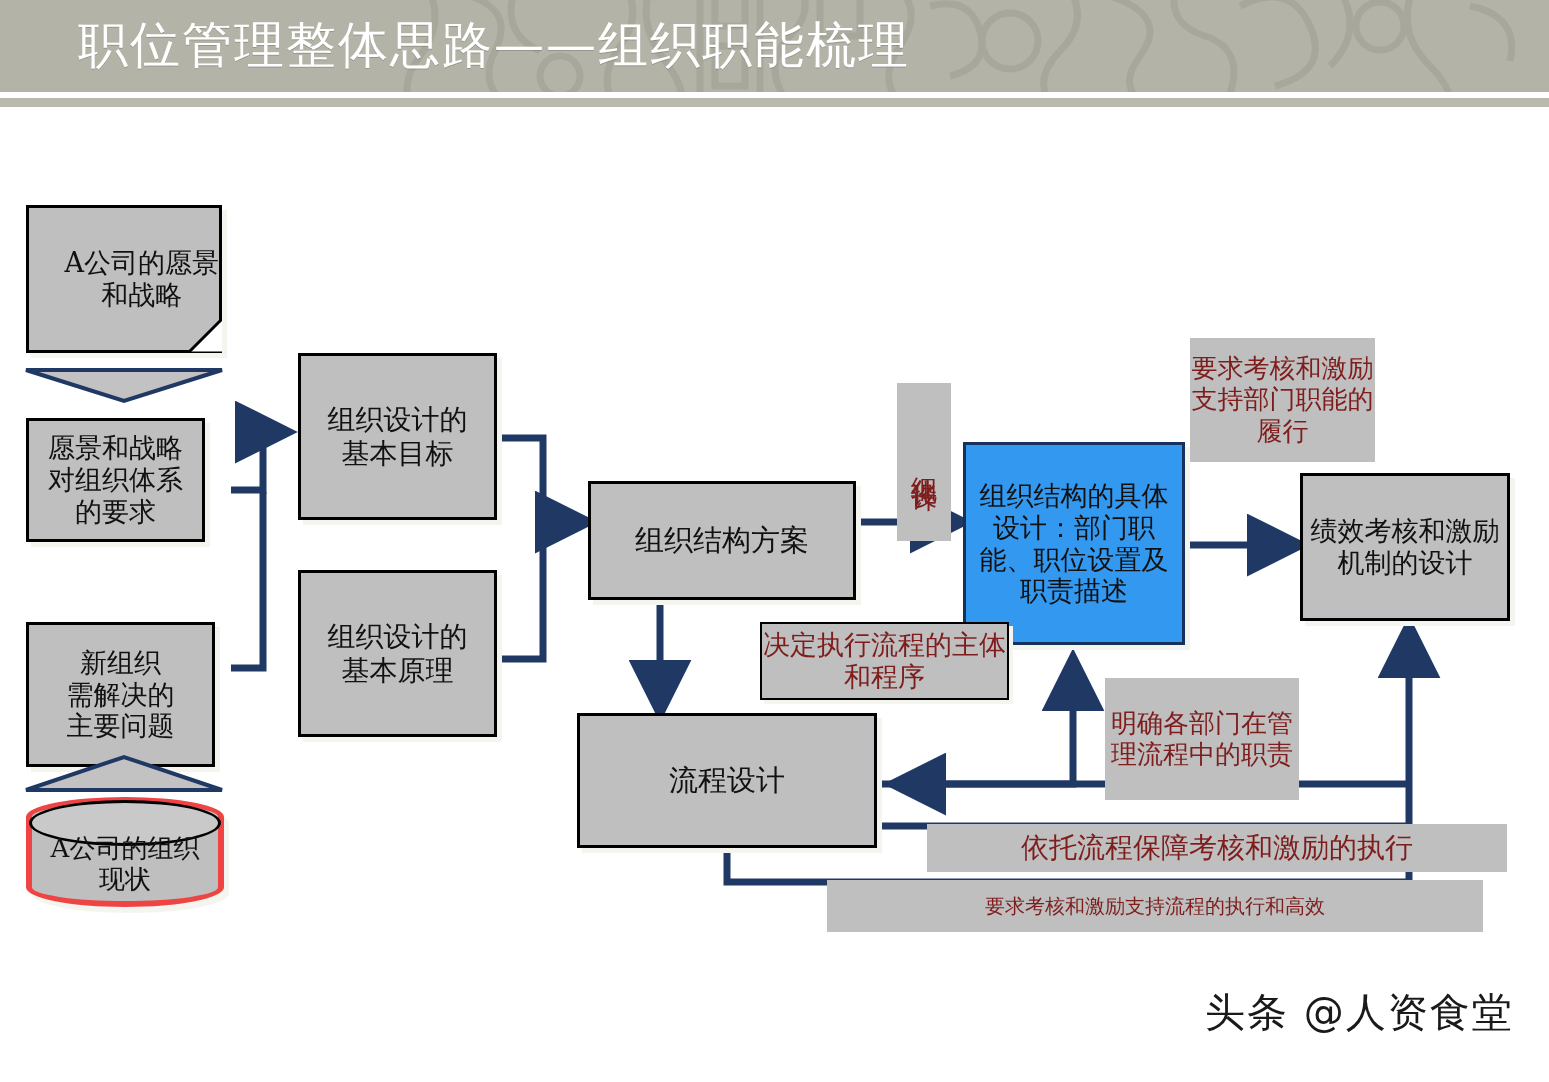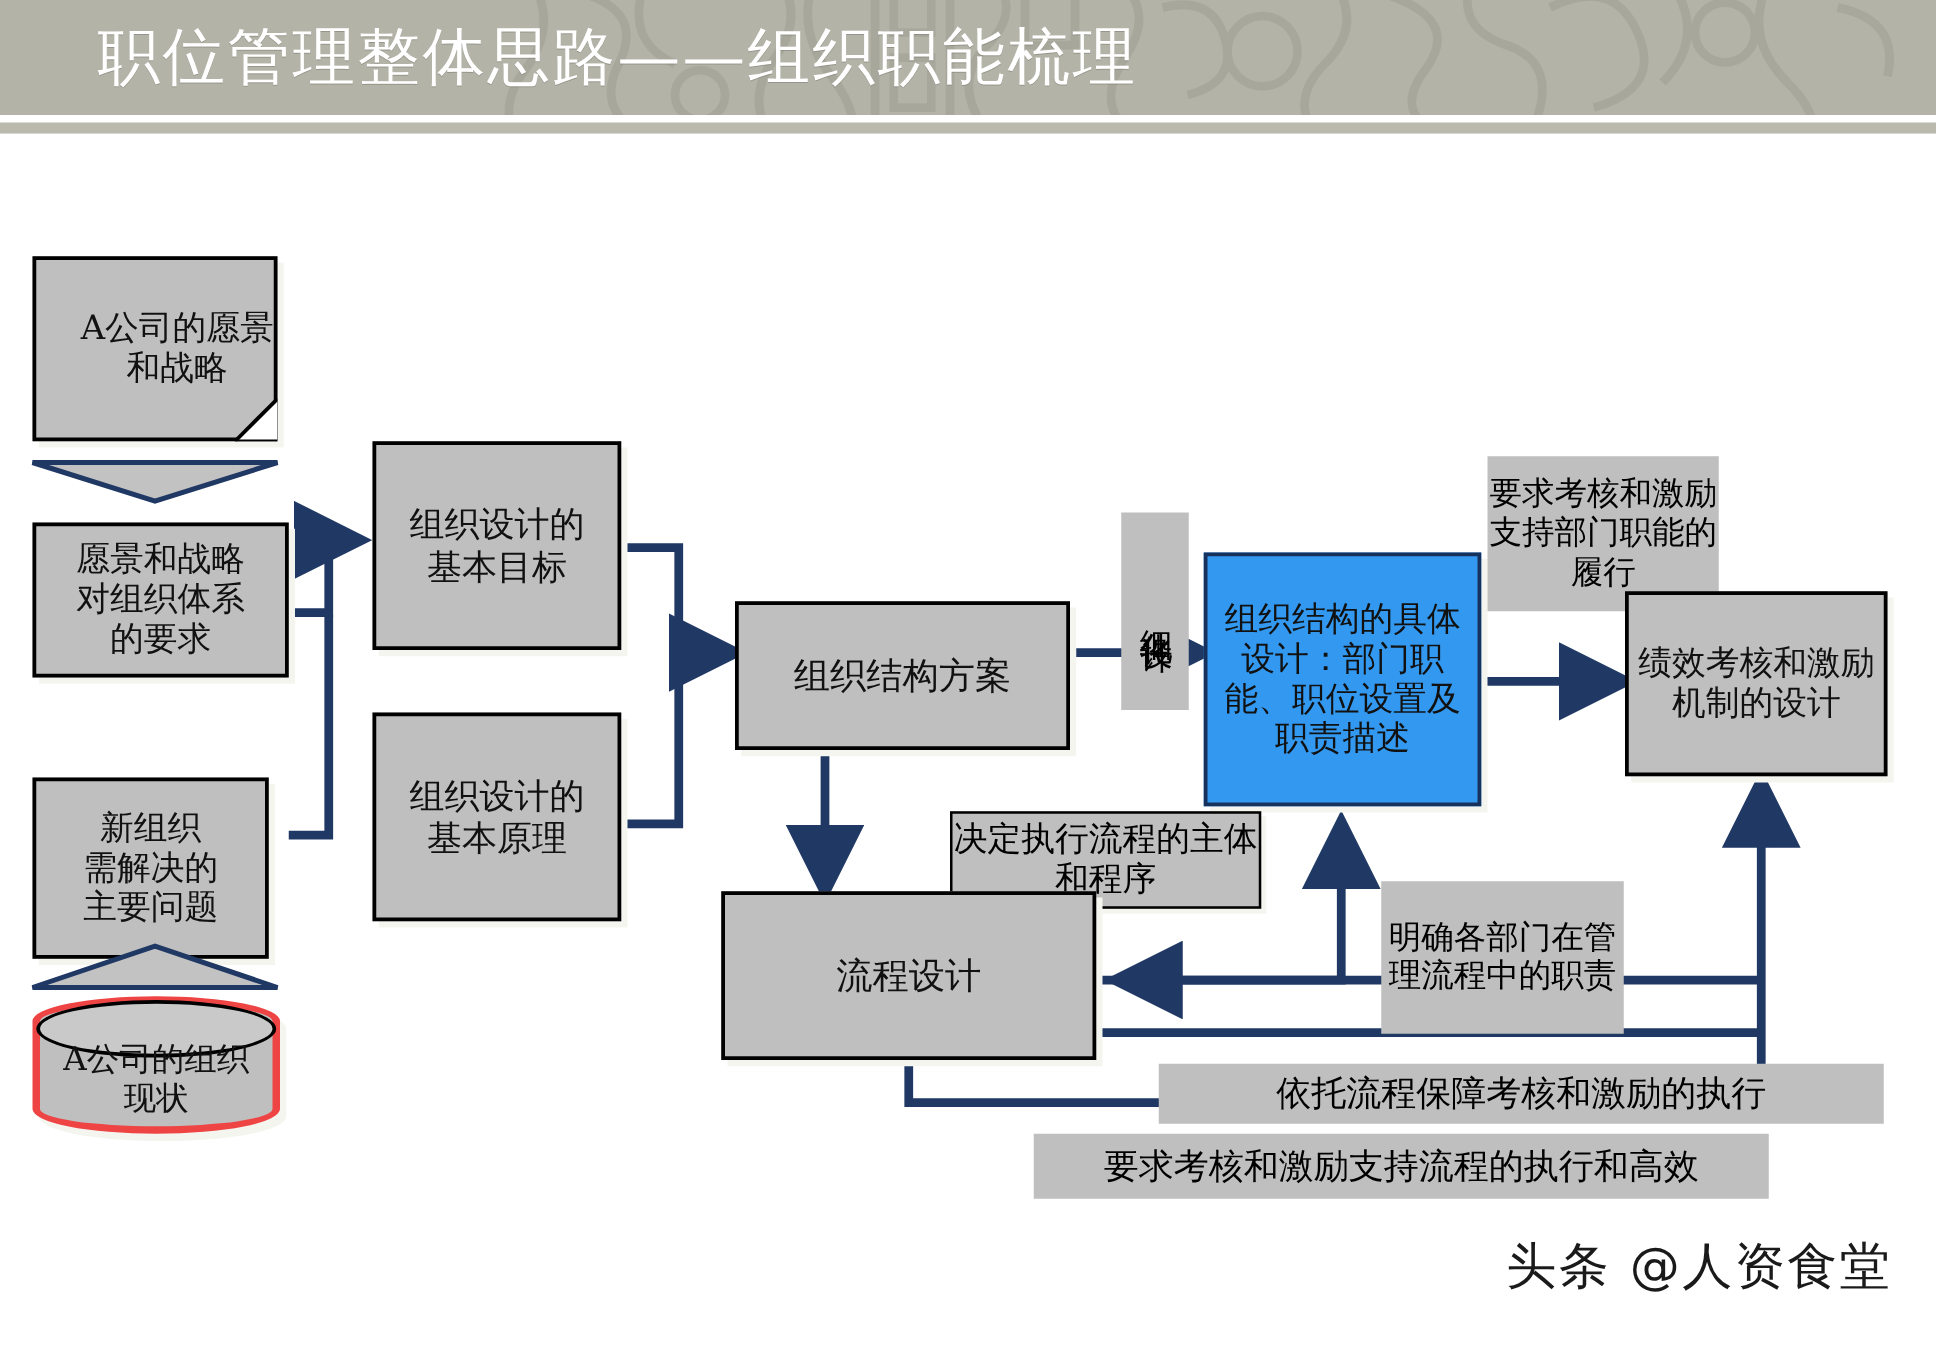--- a/index.html
+++ b/index.html
@@ -50,24 +50,23 @@
     font-family:"DejaVu Serif","Liberation Serif",serif;
   }
   .box.blue{background:#3399f0;border-color:#16325c;}
   .label{
     position:absolute;
     background:#bfbfbf;
     border:none;
     box-sizing:border-box;
     display:flex;align-items:center;justify-content:center;
     text-align:center;
-    color:#000000;
+    color:#7f1d1d;
     line-height:1.2;
     font-family:"DejaVu Serif","Liberation Serif",serif;
-    margin-top:27px;
   }
   .label.outlined{border:2px solid #000;box-shadow:4px 4px 0 rgba(245,245,240,1);}
   .vlabel{
     writing-mode:vertical-rl;
     text-orientation:upright;
     letter-spacing:3px;
   }
 
   
   .cylinder{
@@ -193,21 +192,21 @@
       <path d="M48,48 L14,48 L48,14 Z" fill="#ffffff"></path>
       <path d="M14,48 L48,14" stroke="#000" stroke-width="3" fill="none"></path>
       <path d="M14,48 L48,48" stroke="#000" stroke-width="3" fill="none"></path>
     </svg>
   </div>
 
   <svg class="overlay" viewBox="0 0 1549 1082">
     <polygon points="26,370 222,370 124,401" fill="#c2c2c2" stroke="#1f3864" stroke-width="4"></polygon>
   </svg>
 
-  <div class="box" style="left:26px;top:418px;width:205px;height:124px;font-size:27px;">
+  <div class="box" style="left:26px;top:418px;width:179px;height:124px;font-size:27px;">
     <span style="white-space:pre-line;">愿景和战略
 对组织体系
 的要求</span>
   </div>
 
   <div class="box" style="left:26px;top:622px;width:189px;height:145px;font-size:27px;">
     <span style="white-space:pre-line;">新组织
 需解决的
 主要问题</span>
   </div>
@@ -261,19 +260,19 @@
   </div>
 
   <div class="label" style="left:1105px;top:678px;width:194px;height:122px;font-size:26px;">
     <span>明确各部门在管理流程中的职责</span>
   </div>
 
   <div class="label" style="left:927px;top:824px;width:580px;height:48px;font-size:28px;">
     <span>依托流程保障考核和激励的执行</span>
   </div>
 
-  <div class="label" style="left:827px;top:880px;width:588px;height:52px;font-size:28px;">
+  <div class="label" style="left:827px;top:880px;width:656px;height:52px;font-size:20px;">
     <span>要求考核和激励支持流程的执行和高效</span>
   </div>
 
   <div class="watermark" style="left:1205px;top:985px;">头条 @人资食堂</div>
 
 </div>
 
 </body></html>

